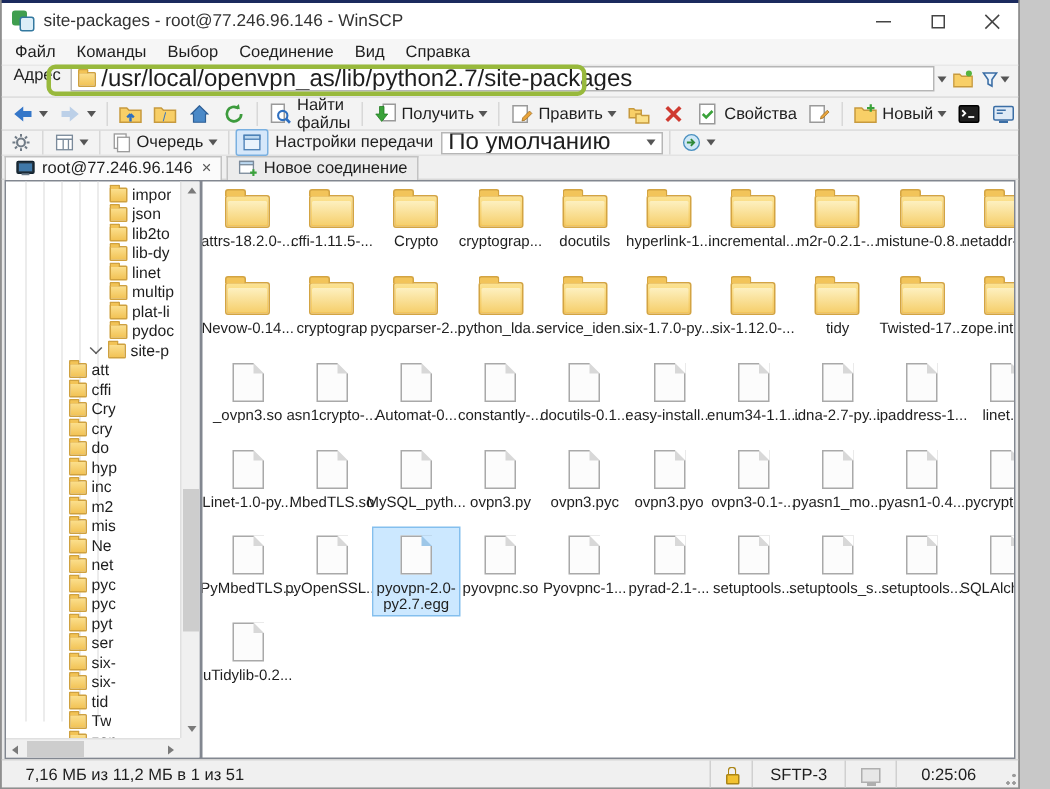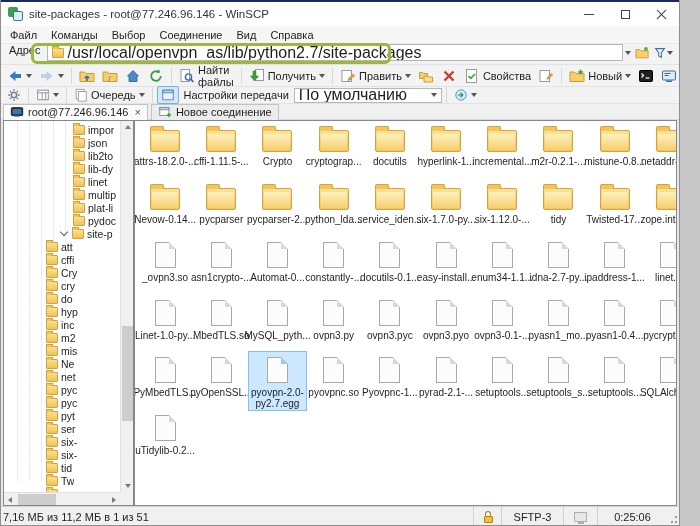--- a/index.html
+++ b/index.html
@@ -84,21 +84,21 @@
   .cell.selected .lbl { white-space:normal; word-break:break-all; max-width:54px; }
   .bfold { width:30px; height:22px; margin-top:8px; background:linear-gradient(#fce392,#f2c45a); border:1px solid #d3a443; border-radius:2px; position:relative; flex:none; }
   .bfold::before { content:""; position:absolute; top:-5px; left:-1px; width:12px; height:4px; background:#f2c45a; border:1px solid #d3a443; border-bottom:none; border-radius:2px 2px 0 0; }
   .bfold::after { content:""; position:absolute; left:1px; top:3px; right:1px; bottom:1px; background:linear-gradient(#fdf0c0,#f6d06e); border-radius:1px; }
   .bfile { width:21px; height:26px; margin-top:5px; background:#fcfcfc; border:1px solid #a9a9a9; position:relative; flex:none; }
   .bfile::before { content:""; position:absolute; top:-1px; right:-1px; border-style:solid; border-width:0 7px 7px 0; border-color:#fff #fff #d8d8d8 #d8d8d8; }
   .cell.selected .bfile::before { border-color:#cce8ff #cce8ff #9ec7e8 #9ec7e8; }
 
   
   .statusbar { height:20px; background:#f0f0f0; border-top:1px solid #d4d4d4; display:flex; align-items:stretch; font-size:11px; }
-  .sb-left { flex:1; display:flex; align-items:center; padding-left:2px; }
+  .sb-left { flex:1; display:flex; align-items:center; padding-left:16px; }
   .sb-cell { border-left:1px solid #d0d0d0; display:flex; align-items:center; justify-content:center; }
   .sb-lock { width:28px; } .sb-proto { width:62px; } .sb-dev { width:34px; } .sb-time { width:70px; }
   .sb-grip { width:12px; background:
       radial-gradient(circle at 9px 15px,#9a9a9a 1px,transparent 1.4px),
       radial-gradient(circle at 9px 10px,#9a9a9a 1px,transparent 1.4px),
       radial-gradient(circle at 5px 15px,#9a9a9a 1px,transparent 1.4px); }
   .lock { position:relative; width:14px; height:14px; }
   .lock .body { position:absolute; left:3px; top:6px; width:9px; height:7px; background:#f2c230; border:1px solid #ab8516; border-radius:1px; }
   .lock .shackle { position:absolute; left:4.5px; top:1.5px; width:6px; height:6px; border:1.5px solid #ab8516; border-bottom:none; border-radius:4px 4px 0 0; }
   .dev-ico { width:13px; height:10px; border:1px solid #9a9a9a; background:#e4e4e4; position:relative; opacity:.75; }
@@ -524,21 +524,21 @@
           <div class="cell">
             <div class="bfold"></div>
             <div class="lbl">netaddr-0.7...</div>
           </div>
           <div class="cell">
             <div class="bfold"></div>
             <div class="lbl">Nevow-0.14...</div>
           </div>
           <div class="cell">
             <div class="bfold"></div>
-            <div class="lbl">pycparser</div>
+            <div class="lbl">cryptograp</div>
           </div>
           <div class="cell">
             <div class="bfold"></div>
             <div class="lbl">pycparser-2...</div>
           </div>
           <div class="cell">
             <div class="bfold"></div>
             <div class="lbl">python_lda...</div>
           </div>
           <div class="cell">

